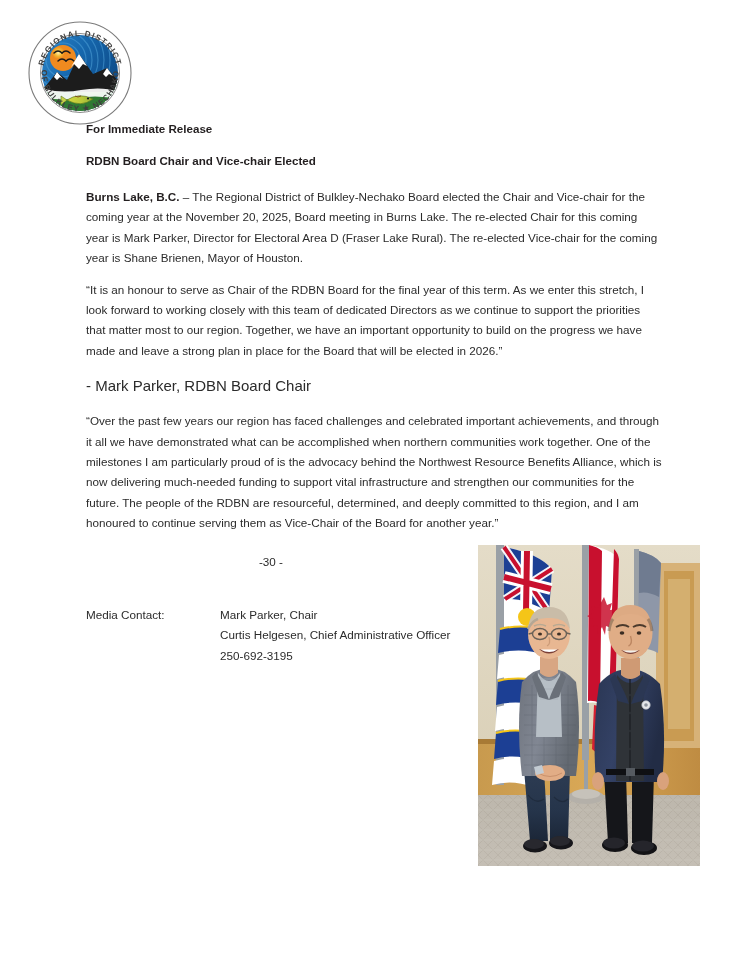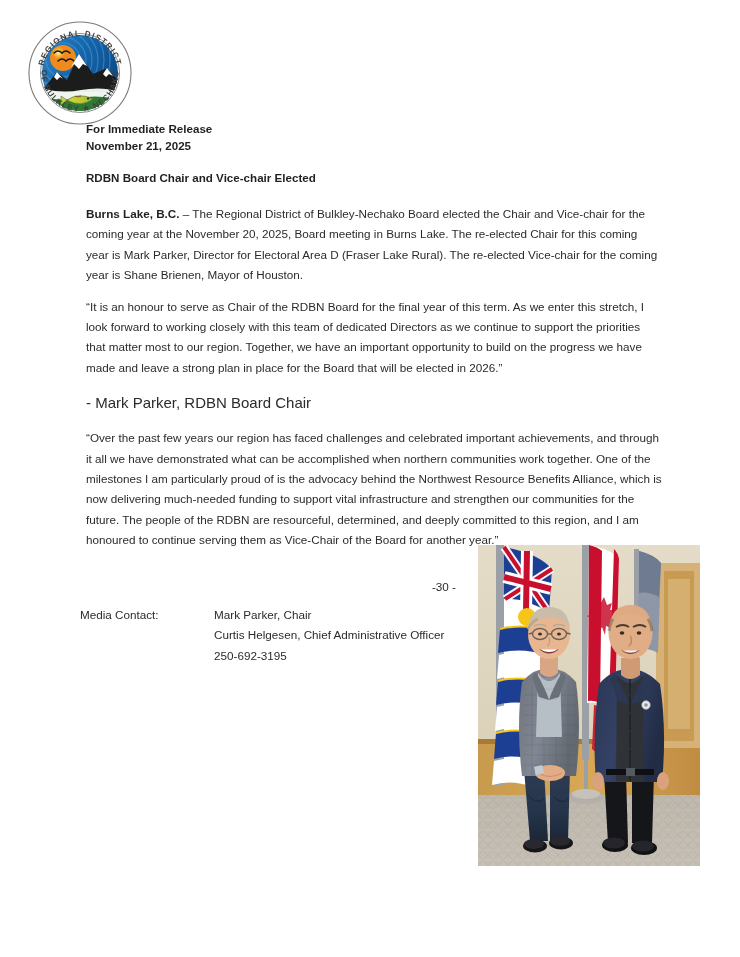--- a/index.html
+++ b/index.html
@@ -90,30 +90,30 @@
     font-size: 15px;
     line-height: 20.3px;
     color: #2b2b2b;
     margin-top: 15px;
   }
 
   
   .dash-30 {
     position: absolute;
     left: 86px;
-    top: 578px;
+    top: 553px;
     width: 370px;
-    text-align: right;
+    text-align: center;
     font-size: 11.7px;
     line-height: 18px;
     color: #2b2b2b;
   }
   .media-contact {
     position: absolute;
-    left: 80px;
+    left: 86px;
     top: 605px;
     width: 390px;
   }
   .media-contact-row {
     display: flex;
     align-items: flex-start;
   }
   .mc-label {
     width: 134px;
     flex: 0 0 134px;
@@ -224,21 +224,20 @@
       </text>
     </svg>
   </div>
 
 </div>
 
 <div class="doc-body">
 
   <div>
     <div class="release-line">For Immediate Release</div>
-    <div class="release-line">November 21, 2025</div>
   </div>
 
   <div class="headline">RDBN Board Chair and Vice-chair Elected</div>
 
   <p class="para lead"><b>Burns Lake, B.C.</b><span> – The Regional District of Bulkley-Nechako Board elected the Chair and Vice-chair for the coming year at the November 20, 2025, Board meeting in Burns Lake. The re-elected Chair for this coming year is Mark Parker, Director for Electoral Area D (Fraser Lake Rural). The re-elected Vice-chair for the coming year is Shane Brienen, Mayor of Houston.</span></p>
 
   <p class="para">“It is an honour to serve as Chair of the RDBN Board for the final year of this term. As we enter this stretch, I look forward to working closely with this team of dedicated Directors as we continue to support the priorities that matter most to our region. Together, we have an important opportunity to build on the progress we have made and leave a strong plan in place for the Board that will be elected in 2026.”</p>
 
   <p class="attribution">- Mark Parker, RDBN Board Chair</p>
 

